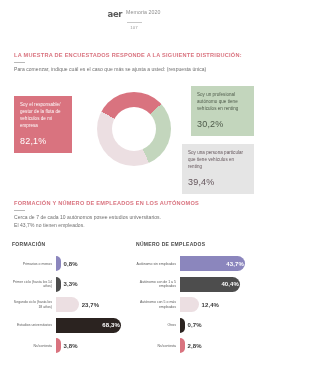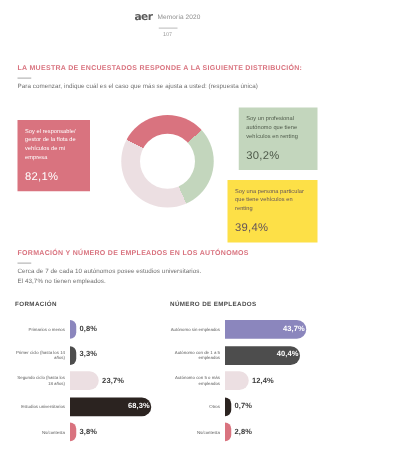--- a/index.html
+++ b/index.html
@@ -12,21 +12,21 @@
     position:relative;
   }
 
   
   .page-header {
     display:flex;
     flex-direction:column;
     align-items:center;
     padding-top:9px;
   }
-  .brand-row { display:flex; align-items:center; gap:4px; }
+  .brand-row { display:flex; align-items:flex-start; gap:4px; }
   .brand-logo {
     font-family:"DejaVu Sans", sans-serif;
     font-weight:700;
     font-size:8.5px;
     color:#5a5a5a;
     letter-spacing:-0.4px;
   }
   .brand-sub {
     font-size:5.2px;
     color:#8d8d8d;
@@ -111,21 +111,21 @@
     right:14px; top:4px;
     width:63px;
     background:#c3d6bd;
   }
   .callout-pro .callout-text,
   .callout-pro .callout-value { color:#4e5a4a; }
 
   .callout-private {
     right:14px; top:62px;
     width:72px;
-    background:#fde047;
+    background:#e5e5e5;
   }
   .callout-private .callout-text,
   .callout-private .callout-value { color:#63545a; }
 
   
   #section-training { margin-top:6px; }
   .charts-row {
     display:flex;
     padding:0 12px;
     margin-top:12px;

